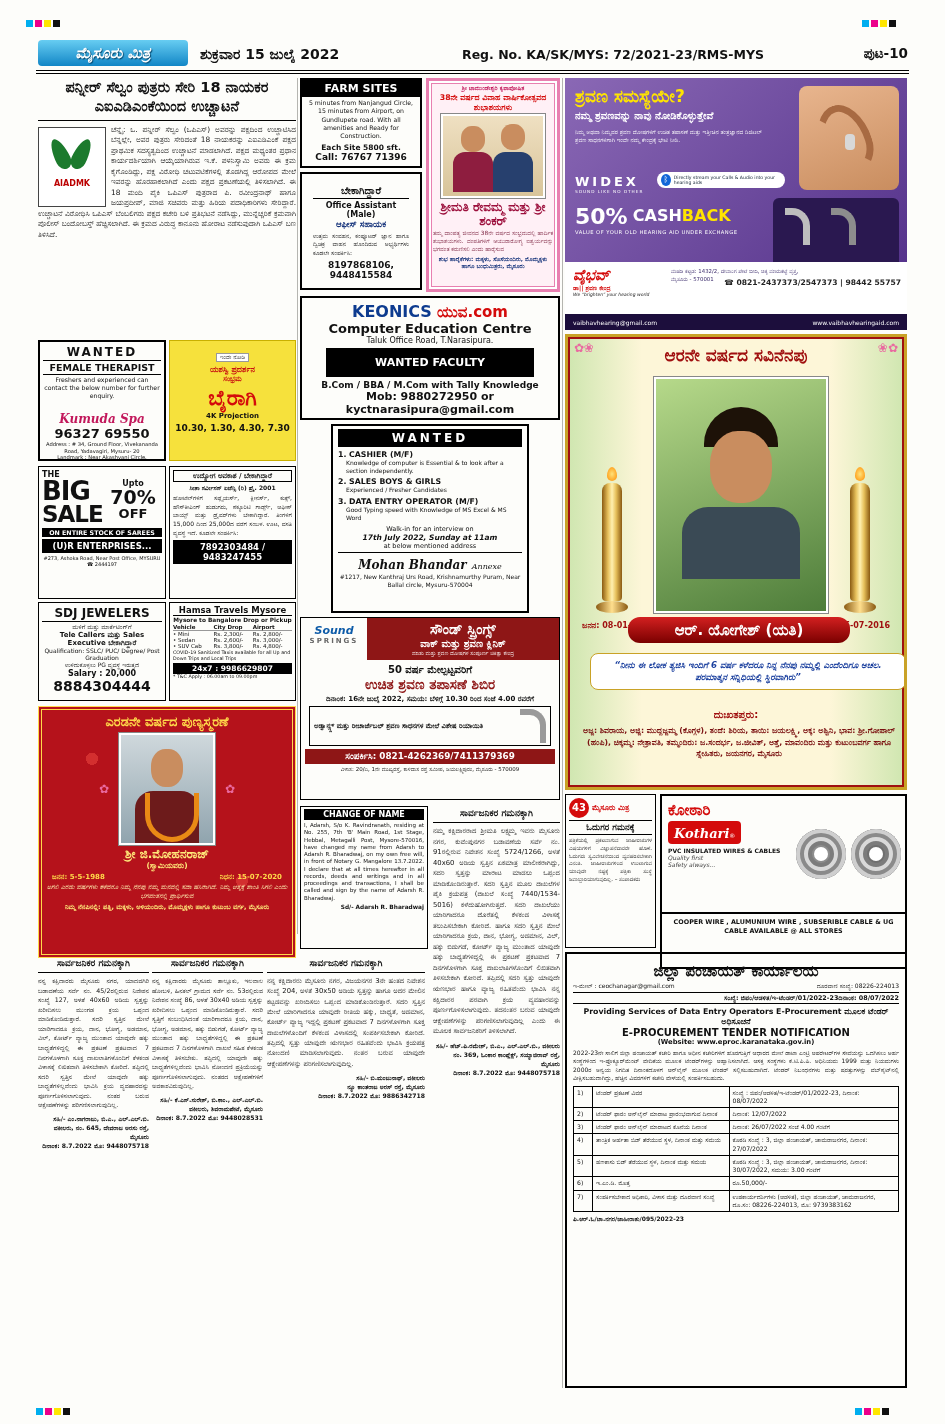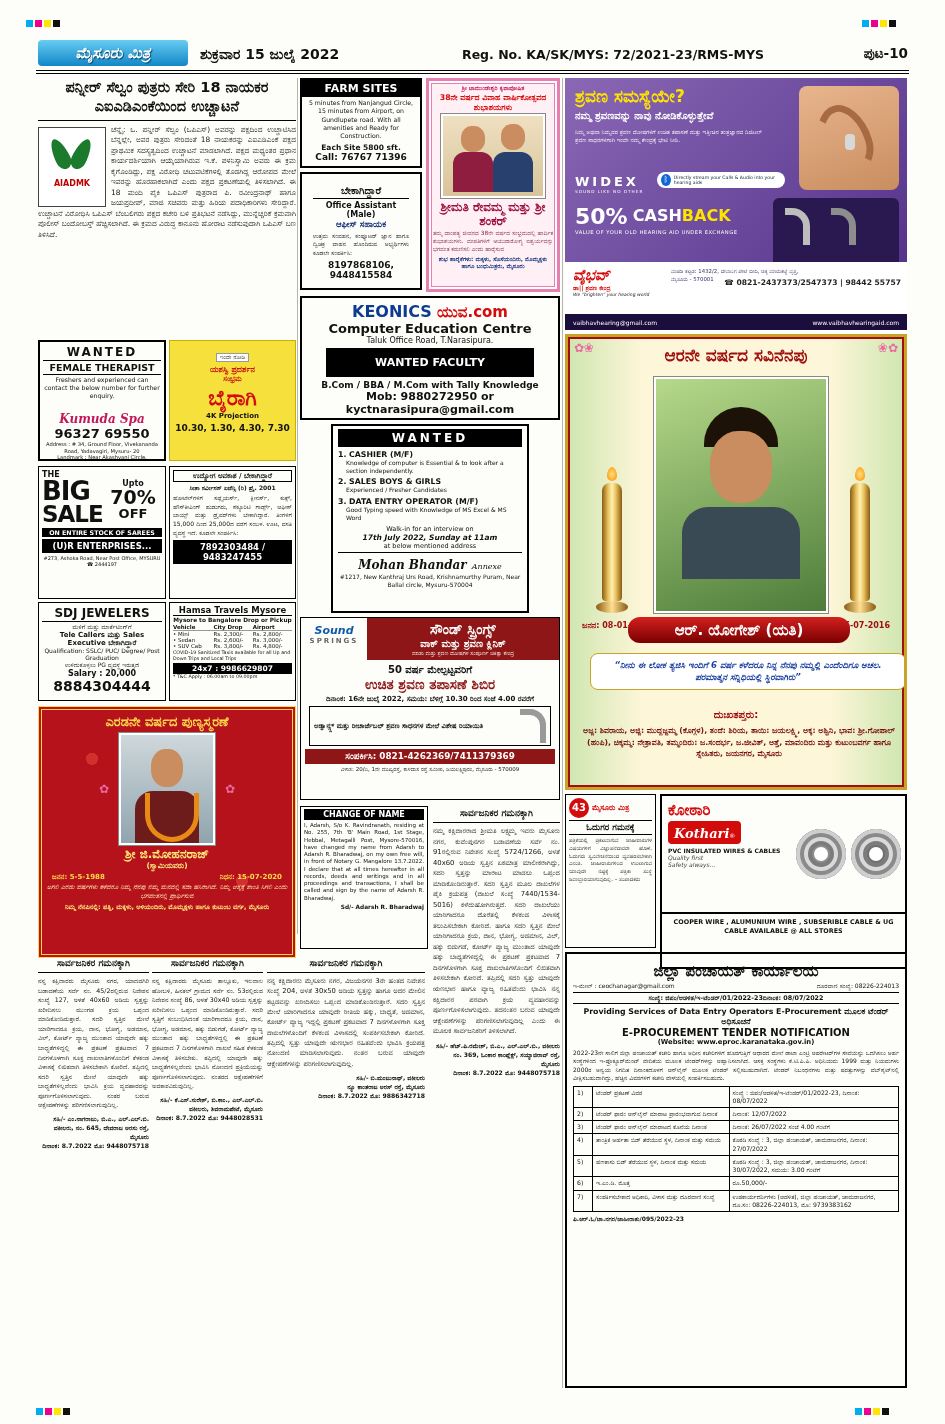--- a/index.html
+++ b/index.html
@@ -383,21 +383,21 @@
     </div>
     <div class="ctr b" style="font-size:6.4px;border-top:2px solid #000;padding:4px 4px 0;line-height:1.4">COOPER WIRE , ALUMUNIUM WIRE , SUBSERIBLE CABLE &amp; UG CABLE AVAILABLE @ ALL STORES</div>
   </div>
 
   <div class="blk bd" style="left:565px;top:952px;width:342px;height:436px;padding:8px 6px">
     <div class="ctr b" style="font-size:15px">ಜಿಲ್ಲಾ ಪಂಚಾಯತ್ ಕಾರ್ಯಾಲಯ</div>
     <div style="display:flex;justify-content:space-between;font-size:6px;margin-top:2px">
       <span>ಇ-ಮೇಲ್ : ceochanagar@gmail.com</span>
       <span>ದೂರವಾಣಿ ಸಂಖ್ಯೆ: 08226-224013</span>
     </div>
-    <div style="display:flex;justify-content:center;font-size:6.4px;font-weight:700;border-top:1px solid #000;border-bottom:1px solid #000;padding:1px 0;margin-top:2px">
+    <div style="display:flex;justify-content:flex-end;font-size:6.4px;font-weight:700;border-top:1px solid #000;border-bottom:1px solid #000;padding:1px 0;margin-top:2px">
       <span>ಸಂಖ್ಯೆ: ಜಿಪಂ/ಆಡಳಿತ/ಇ-ಟೆಂಡರ್/01/2022-23</span>
       <span>ದಿನಾಂಕ: 08/07/2022</span>
     </div>
     <div class="ctr b" style="font-size:7.8px;margin-top:3px">Providing Services of Data Entry Operators E-Procurement ಮೂಲಕ ಟೆಂಡರ್ ಅಧಿಸೂಚನೆ</div>
     <div class="ctr b" style="font-size:10px">E-PROCUREMENT TENDER NOTIFICATION</div>
     <div class="ctr b" style="font-size:6.8px">(Website: www.eproc.karanataka.gov.in)</div>
     <div class="j" style="font-size:6px;line-height:1.4;margin-top:3px">2022-23ನೇ ಸಾಲಿಗೆ ಜಿಲ್ಲಾ ಪಂಚಾಯತ್ ಕಚೇರಿ ಹಾಗೂ ಅಧೀನ ಕಚೇರಿಗಳಿಗೆ ಹೊರಗುತ್ತಿಗೆ ಆಧಾರದ ಮೇಲೆ ಡಾಟಾ ಎಂಟ್ರಿ ಆಪರೇಟರ್‌ಗಳ ಸೇವೆಯನ್ನು ಒದಗಿಸಲು ಅರ್ಹ ಸಂಸ್ಥೆಗಳಿಂದ ಇ-ಪ್ರೊಕ್ಯೂರ್‌ಮೆಂಟ್ ವೇದಿಕೆಯ ಮೂಲಕ ಟೆಂಡರ್‌ಗಳನ್ನು ಆಹ್ವಾನಿಸಲಾಗಿದೆ. ಆಸಕ್ತ ಸಂಸ್ಥೆಗಳು ಕೆ.ಟಿ.ಪಿ.ಪಿ. ಅಧಿನಿಯಮ 1999 ಮತ್ತು ನಿಯಮಗಳು 2000ರ ಅನ್ವಯ ನಿಗದಿತ ದಿನಾಂಕದೊಳಗೆ ಆನ್‌ಲೈನ್ ಮೂಲಕ ಟೆಂಡರ್ ಸಲ್ಲಿಸಬಹುದಾಗಿದೆ. ಟೆಂಡರ್ ನಿಬಂಧನೆಗಳು ಮತ್ತು ಷರತ್ತುಗಳನ್ನು ವೆಬ್‌ಸೈಟ್‌ನಲ್ಲಿ ವೀಕ್ಷಿಸಬಹುದಾಗಿದ್ದು, ಹೆಚ್ಚಿನ ವಿವರಗಳಿಗೆ ಕಚೇರಿ ವೇಳೆಯಲ್ಲಿ ಸಂಪರ್ಕಿಸಬಹುದು.</div>
     <table class="tnd-table">
       <tbody>
           <tr>

